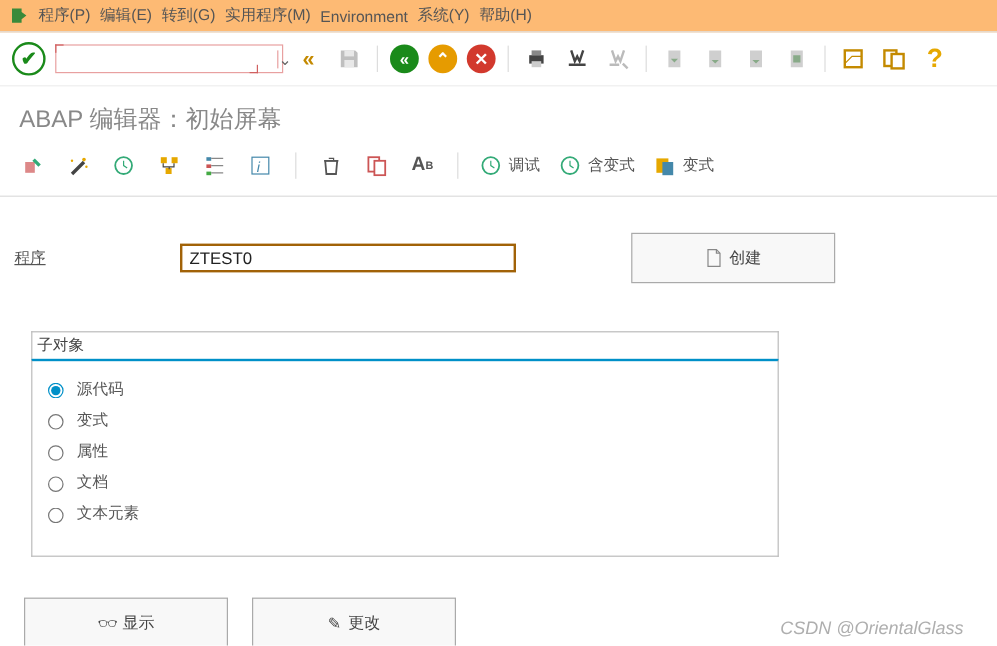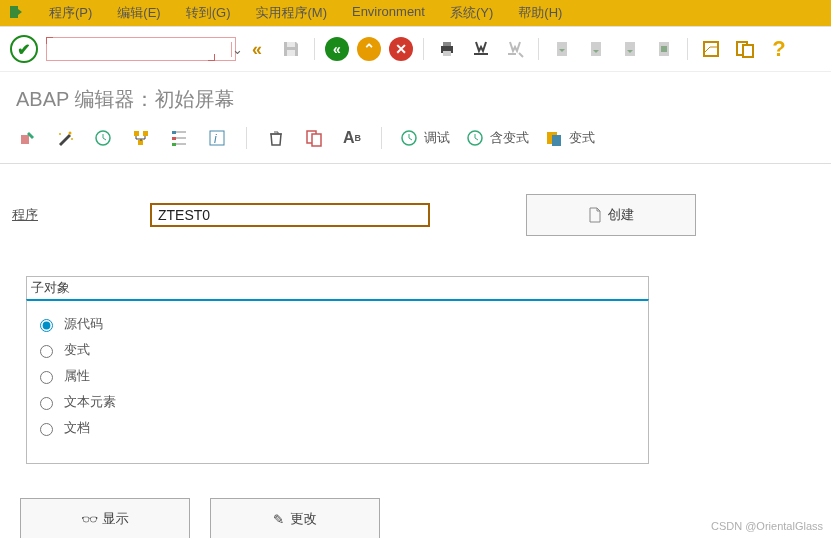--- a/index.html
+++ b/index.html
@@ -5,25 +5,26 @@
   * { box-sizing: border-box; }
   body {
     margin: 0;
     font-family: "Microsoft YaHei", "Segoe UI", Arial, sans-serif;
     font-size: 13px;
     background: #fff;
     color: #444;
     width: 831px;
   }
   .menubar {
-    background: #eab308;
+    background: #fdba74;
     border-bottom: 1px solid #e0e0e0;
     display: flex;
+    align-items: center;
     padding: 4px 8px;
-    gap: 25px;
+    gap: 8px;
   }
   .menubar .menu-icon {
     width: 16px; height: 16px;
     display: inline-flex; align-items: center; justify-content: center;
   }
   .menu-item { cursor: default; color: #555; }
   .toolbar1 {
     display: flex; align-items: center; gap: 8px;
     padding: 8px 10px;
     border-bottom: 1px solid #eee;
@@ -90,22 +91,22 @@
     border: 1px solid #bbb; border-bottom: 0;
   }
   .fieldset .inner {
     border: 1px solid #bbb; border-top: 2px solid #0090c8;
     padding: 10px 8px 22px;
   }
   .radio-row { display: flex; align-items: center; gap: 8px; padding: 4px 0; color: #555;}
   input[type=radio] { accent-color: #0090c8; }
   .actions { display: flex; gap: 20px; padding-left: 10px; }
   .watermark {
-    position: absolute; right: 8px; bottom: 6px;
-    color: rgba(120,120,120,0.6); font-size: 11px;
+    position: absolute; right: 28px; bottom: 6px;
+    color: rgba(120,120,120,0.6); font-style: italic; font-size: 15px;
   }
   .page-wrap { position: relative; width: 831px; height: 538px; overflow: hidden; }
   svg { display: block; }
 </style>
 </head>
 <body>
 <div class="page-wrap">
 
 <div class="menubar">
   <span class="menu-icon">
@@ -310,25 +311,25 @@
       <label class="radio-row">
         <input type="radio" name="sub" style="">
         <span>变式</span>
       </label>
       <label class="radio-row">
         <input type="radio" name="sub" style="">
         <span>属性</span>
       </label>
       <label class="radio-row">
         <input type="radio" name="sub" style="">
+        <span>文档</span>
+      </label>
+      <label class="radio-row">
+        <input type="radio" name="sub" style="">
         <span>文本元素</span>
-      </label>
-      <label class="radio-row">
-        <input type="radio" name="sub" style="">
-        <span>文档</span>
       </label>
     </div>
   </div>
 
   <div class="actions">
     <button class="btn">
       <span style="letter-spacing:-2px;">👓︎</span>
       <span>显示</span>
     </button>
     <button class="btn">

